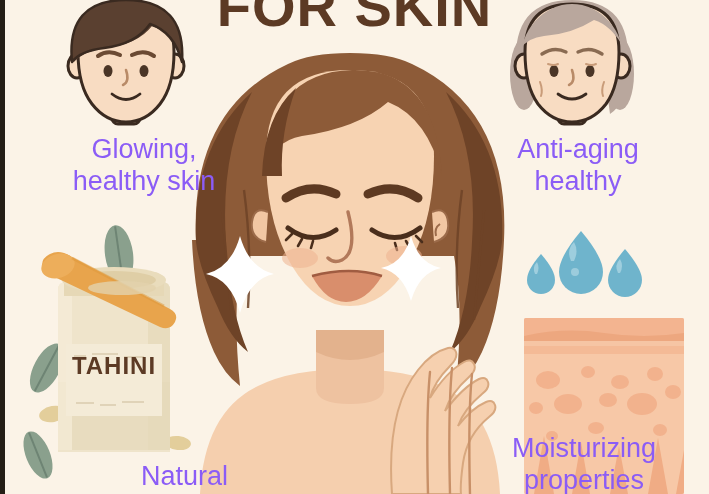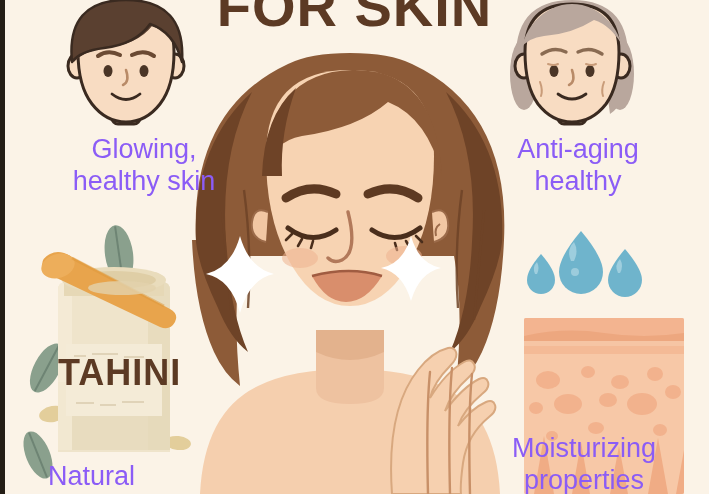--- a/index.html
+++ b/index.html
@@ -16,21 +16,21 @@
     font-size:56px;font-weight:bold;letter-spacing:1px;color:#5C3A24;
     z-index:20;white-space:nowrap;
   }
   .label{
     position:absolute;color:#8b5cf6;font-size:27px;line-height:1.2;
     text-align:center;z-index:30;white-space:pre-line;font-weight:400;
   }
   .lbl-glow{left:44px;top:133px;width:200px;}
   .lbl-anti{left:478px;top:133px;width:200px;}
   .lbl-moist{left:472px;top:432px;width:224px;}
-  .lbl-nat{left:48px;top:460px;width:180px;text-align:left;}
+  .lbl-nat{left:48px;top:460px;width:180px;text-align:right;}
   svg{display:block;}
   .svg-layer{position:absolute;left:0;top:0;width:709px;height:494px;z-index:10;}
 </style>
 </head>
 <body>
 
 <div id="stage">
 
   <svg class="svg-layer" viewBox="0 0 709 494">
     <defs>
@@ -280,16 +280,16 @@
 
   <div class="label lbl-glow">Glowing,
 healthy skin</div>
   <div class="label lbl-anti">Anti-aging
 healthy</div>
   <div class="label lbl-moist">Moisturizing
 properties</div>
   <div class="label lbl-nat">Natural</div>
 
   <div style="position:absolute;left:58px;top:352px;width:112px;text-align:center;z-index:25;
-              font-size:36px;font-weight:bold;letter-spacing:1px;color:#5C3A24;">TAHINI</div>
+              font-size:24px;font-weight:bold;letter-spacing:1px;color:#5C3A24;">TAHINI</div>
 
   <div class="edge-strip"></div>
 </div>
 
 </body></html>

